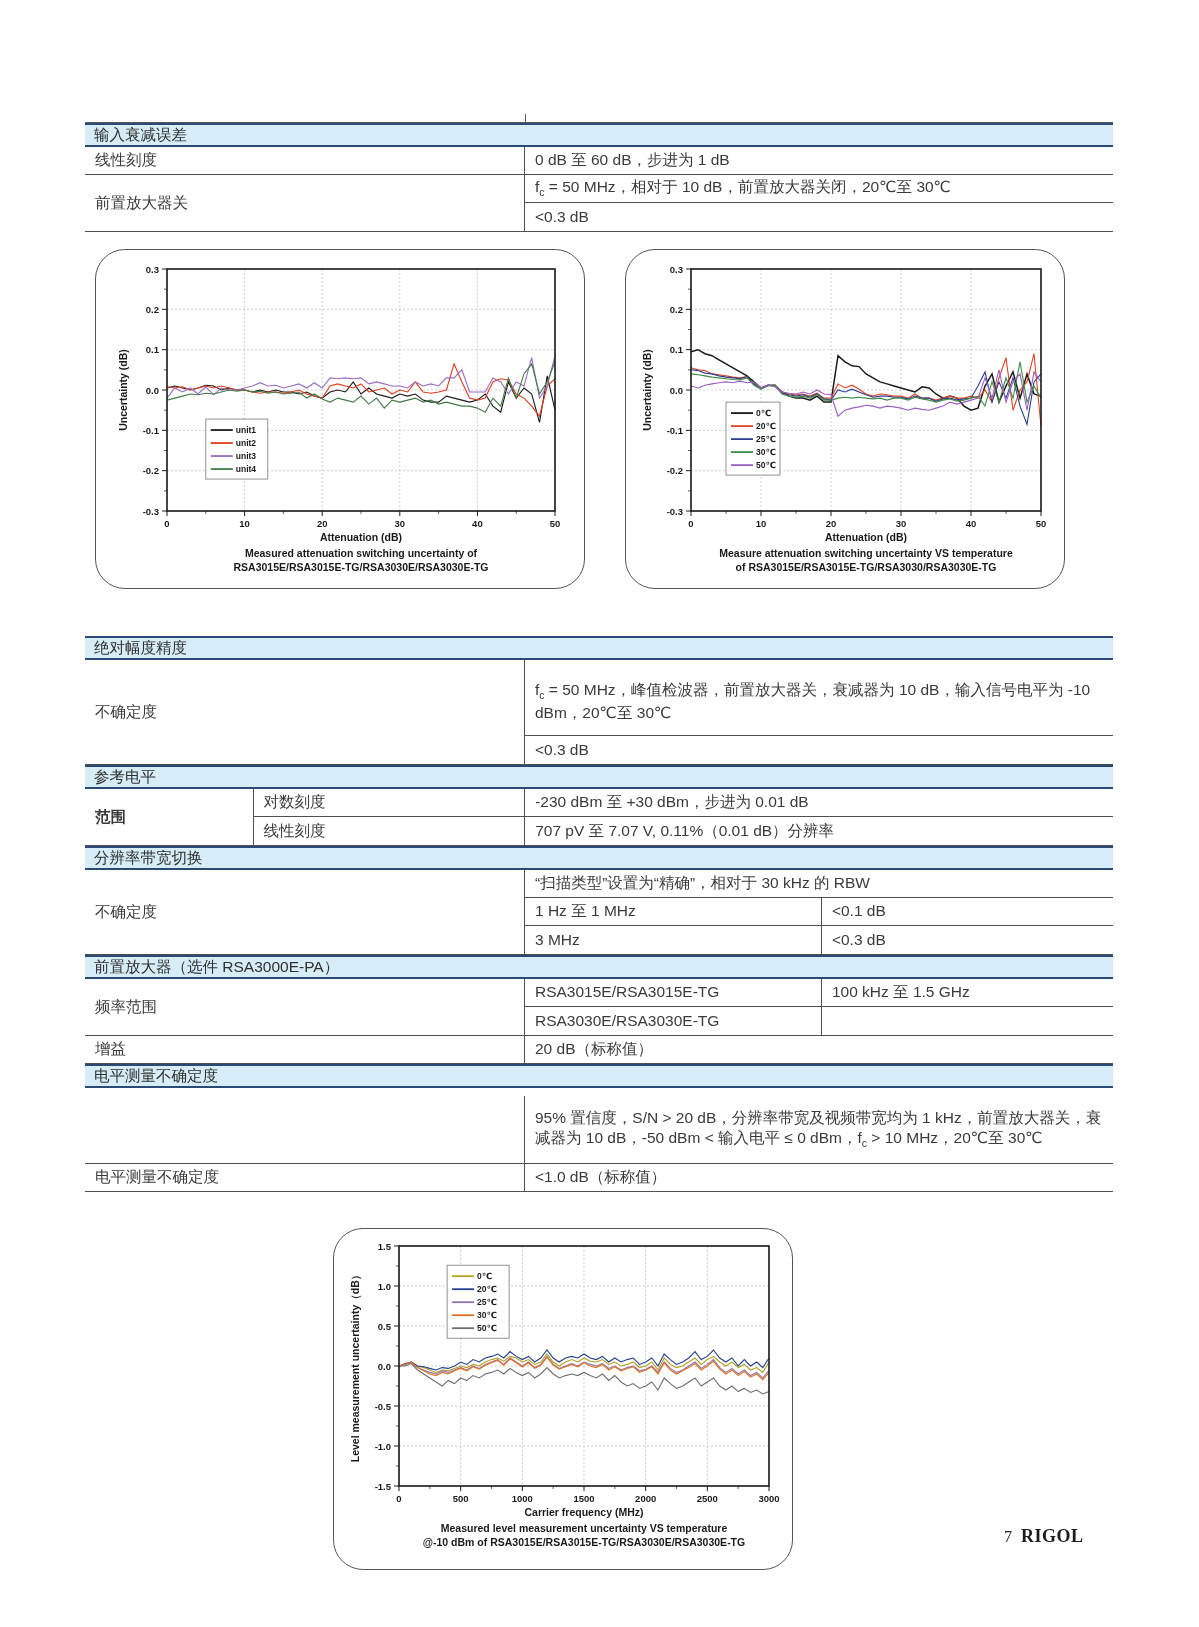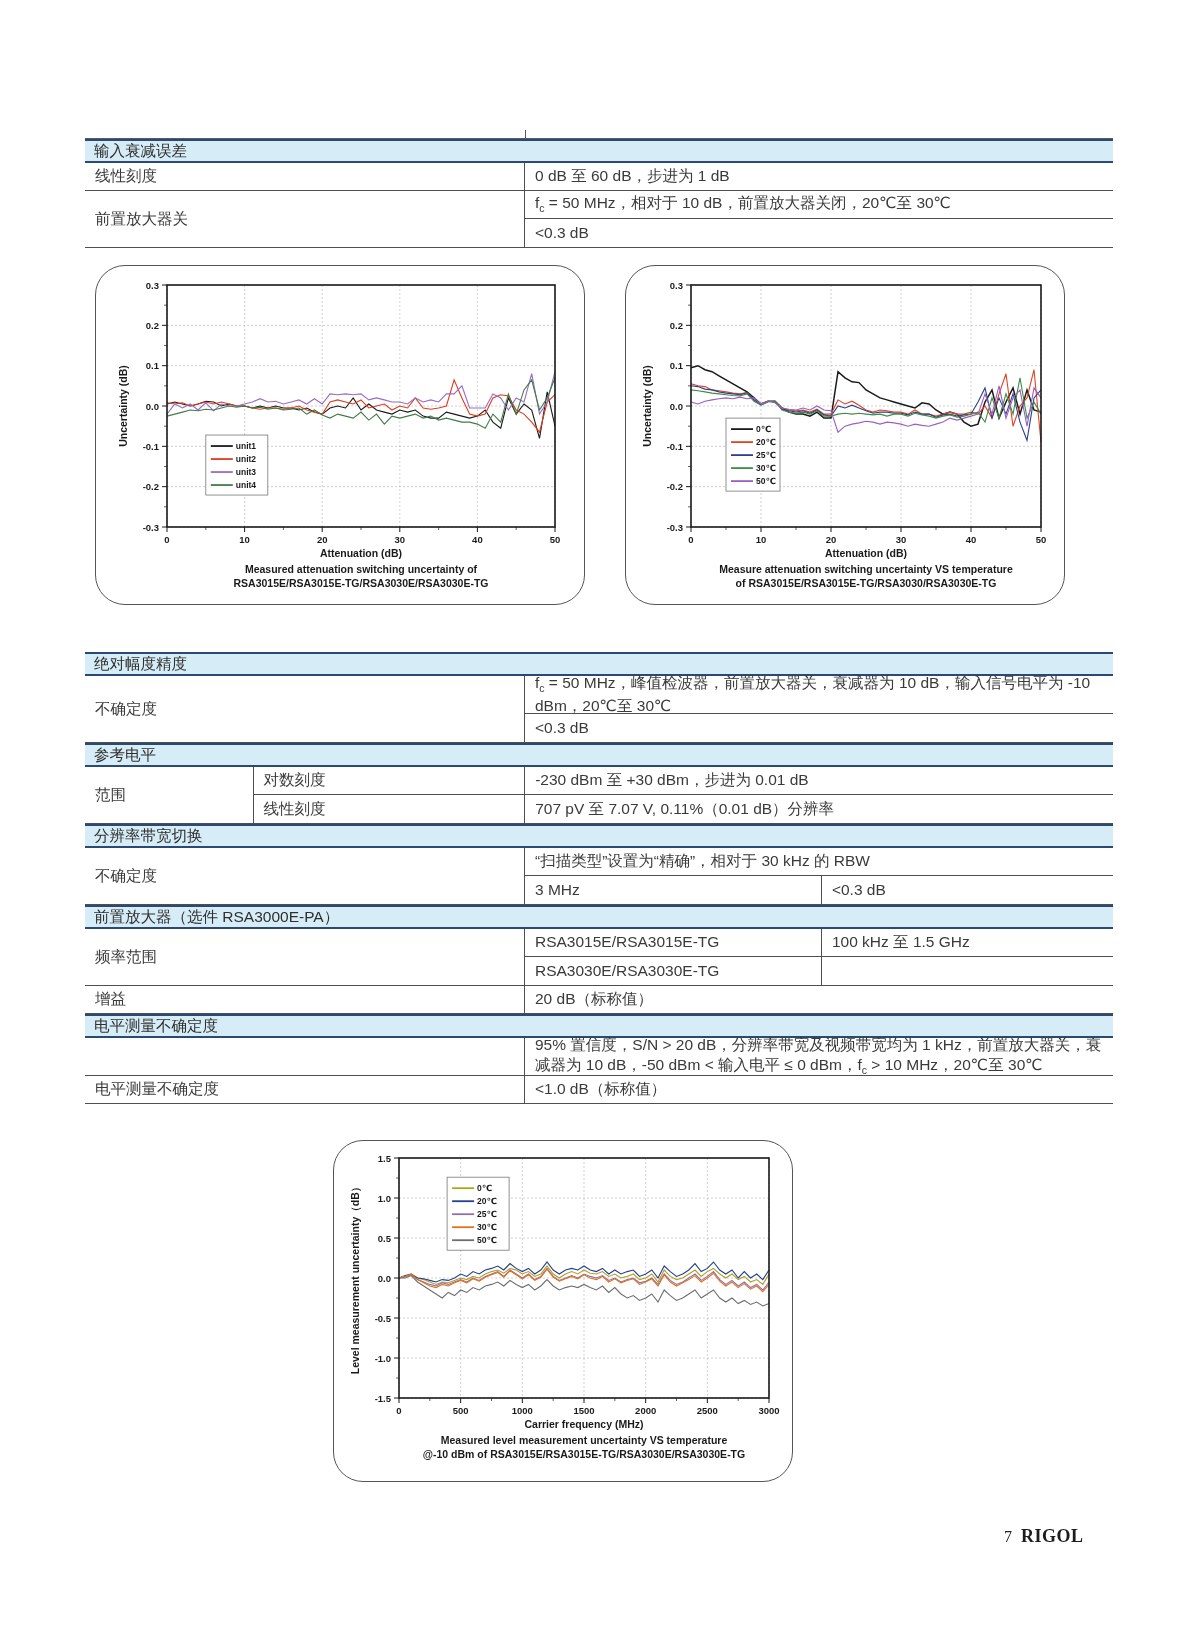--- a/index.html
+++ b/index.html
@@ -1,45 +1,45 @@
 <!DOCTYPE html>
 <html><head>
 <meta charset="utf-8">
 <style>
   * { margin:0; padding:0; box-sizing:border-box; }
   html,body { background:#ffffff; }
   body {
     width:1199px; height:1627px; position:relative; overflow:hidden;
     font-family:"Liberation Sans","DejaVu Sans",sans-serif; color:#3a3a3a;
   }
-  .content { position:absolute; left:85px; top:130px; width:1028px; }
+  .content { position:absolute; left:85px; top:114px; width:1028px; }
 
   
   .remnant { height:9px; border-bottom:1px solid #5a5a5a; position:relative; }
   .remnant .stub { position:absolute; left:42.8%; top:0; bottom:-1px; width:1px; background:#5a5a5a; }
   .secbar {
     height:24px; background:#d6edf7;
     border-top:2px solid #2a4a73; border-bottom:2px solid #2a4a73;
     display:flex; align-items:center; padding-left:9px;
     font-size:15.5px; color:#2f2f2f;
   }
   .row, .group { display:flex; border-bottom:1px solid #4f4f4f; background:#fff; }
   .cell {
     display:flex; align-items:center; padding:3px 10px;
     font-size:15.5px; color:#3a3a3a; line-height:1.32;
   }
   .vr { border-right:1px solid #4f4f4f; }
   .h1 { height:28px; }
-  .h2 { height:38px; }
+  .h2 { height:68px;margin-top:8px; }
   .colL  { width:42.8%; }
   .colR  { flex:1; }
   .group .stack { flex:1; display:flex; flex-direction:column; }
   .stack .sub { display:flex; border-bottom:1px solid #4f4f4f; }
   .stack .sub:last-child { border-bottom:none; }
-  .w-mini  { width:16.4%; }
+  .w-mini  { width:16.4%;font-weight:bold; }
   .w-mid   { width:31.6%; }
   .w-half  { width:50.5%; }
   sub { font-size:0.68em; }
 
   
   .chartrow { display:flex; justify-content:space-between; margin:17px 0 0 10px; padding-right:48px; height:340px; }
   .chartbox {
     border:1.5px solid #555; border-radius:30px; background:#fff;
     display:flex; align-items:center; justify-content:center;
   }
@@ -280,20 +280,24 @@
 
   <div class="secbar">
     <span>分辨率带宽切换</span>
   </div>
   <div class="group">
     <div class="cell colL vr">不确定度</div>
     <div class="stack">
       <div class="sub h1">
           <div class="cell">“扫描类型”设置为“精确”，相对于 30 kHz 的 RBW</div>
         </div>
+      <div class="sub h1">
+        <div class="cell w-half vr">1 Hz 至 1 MHz</div>
+        <div class="cell colR">&lt;0.1 dB</div>
+      </div>
       <div class="sub h1">
         <div class="cell w-half vr">3 MHz</div>
         <div class="cell colR">&lt;0.3 dB</div>
       </div>
     </div>
   </div>
 
   <div class="secbar">
     <span>前置放大器（选件 RSA3000E-PA）</span>
   </div>

